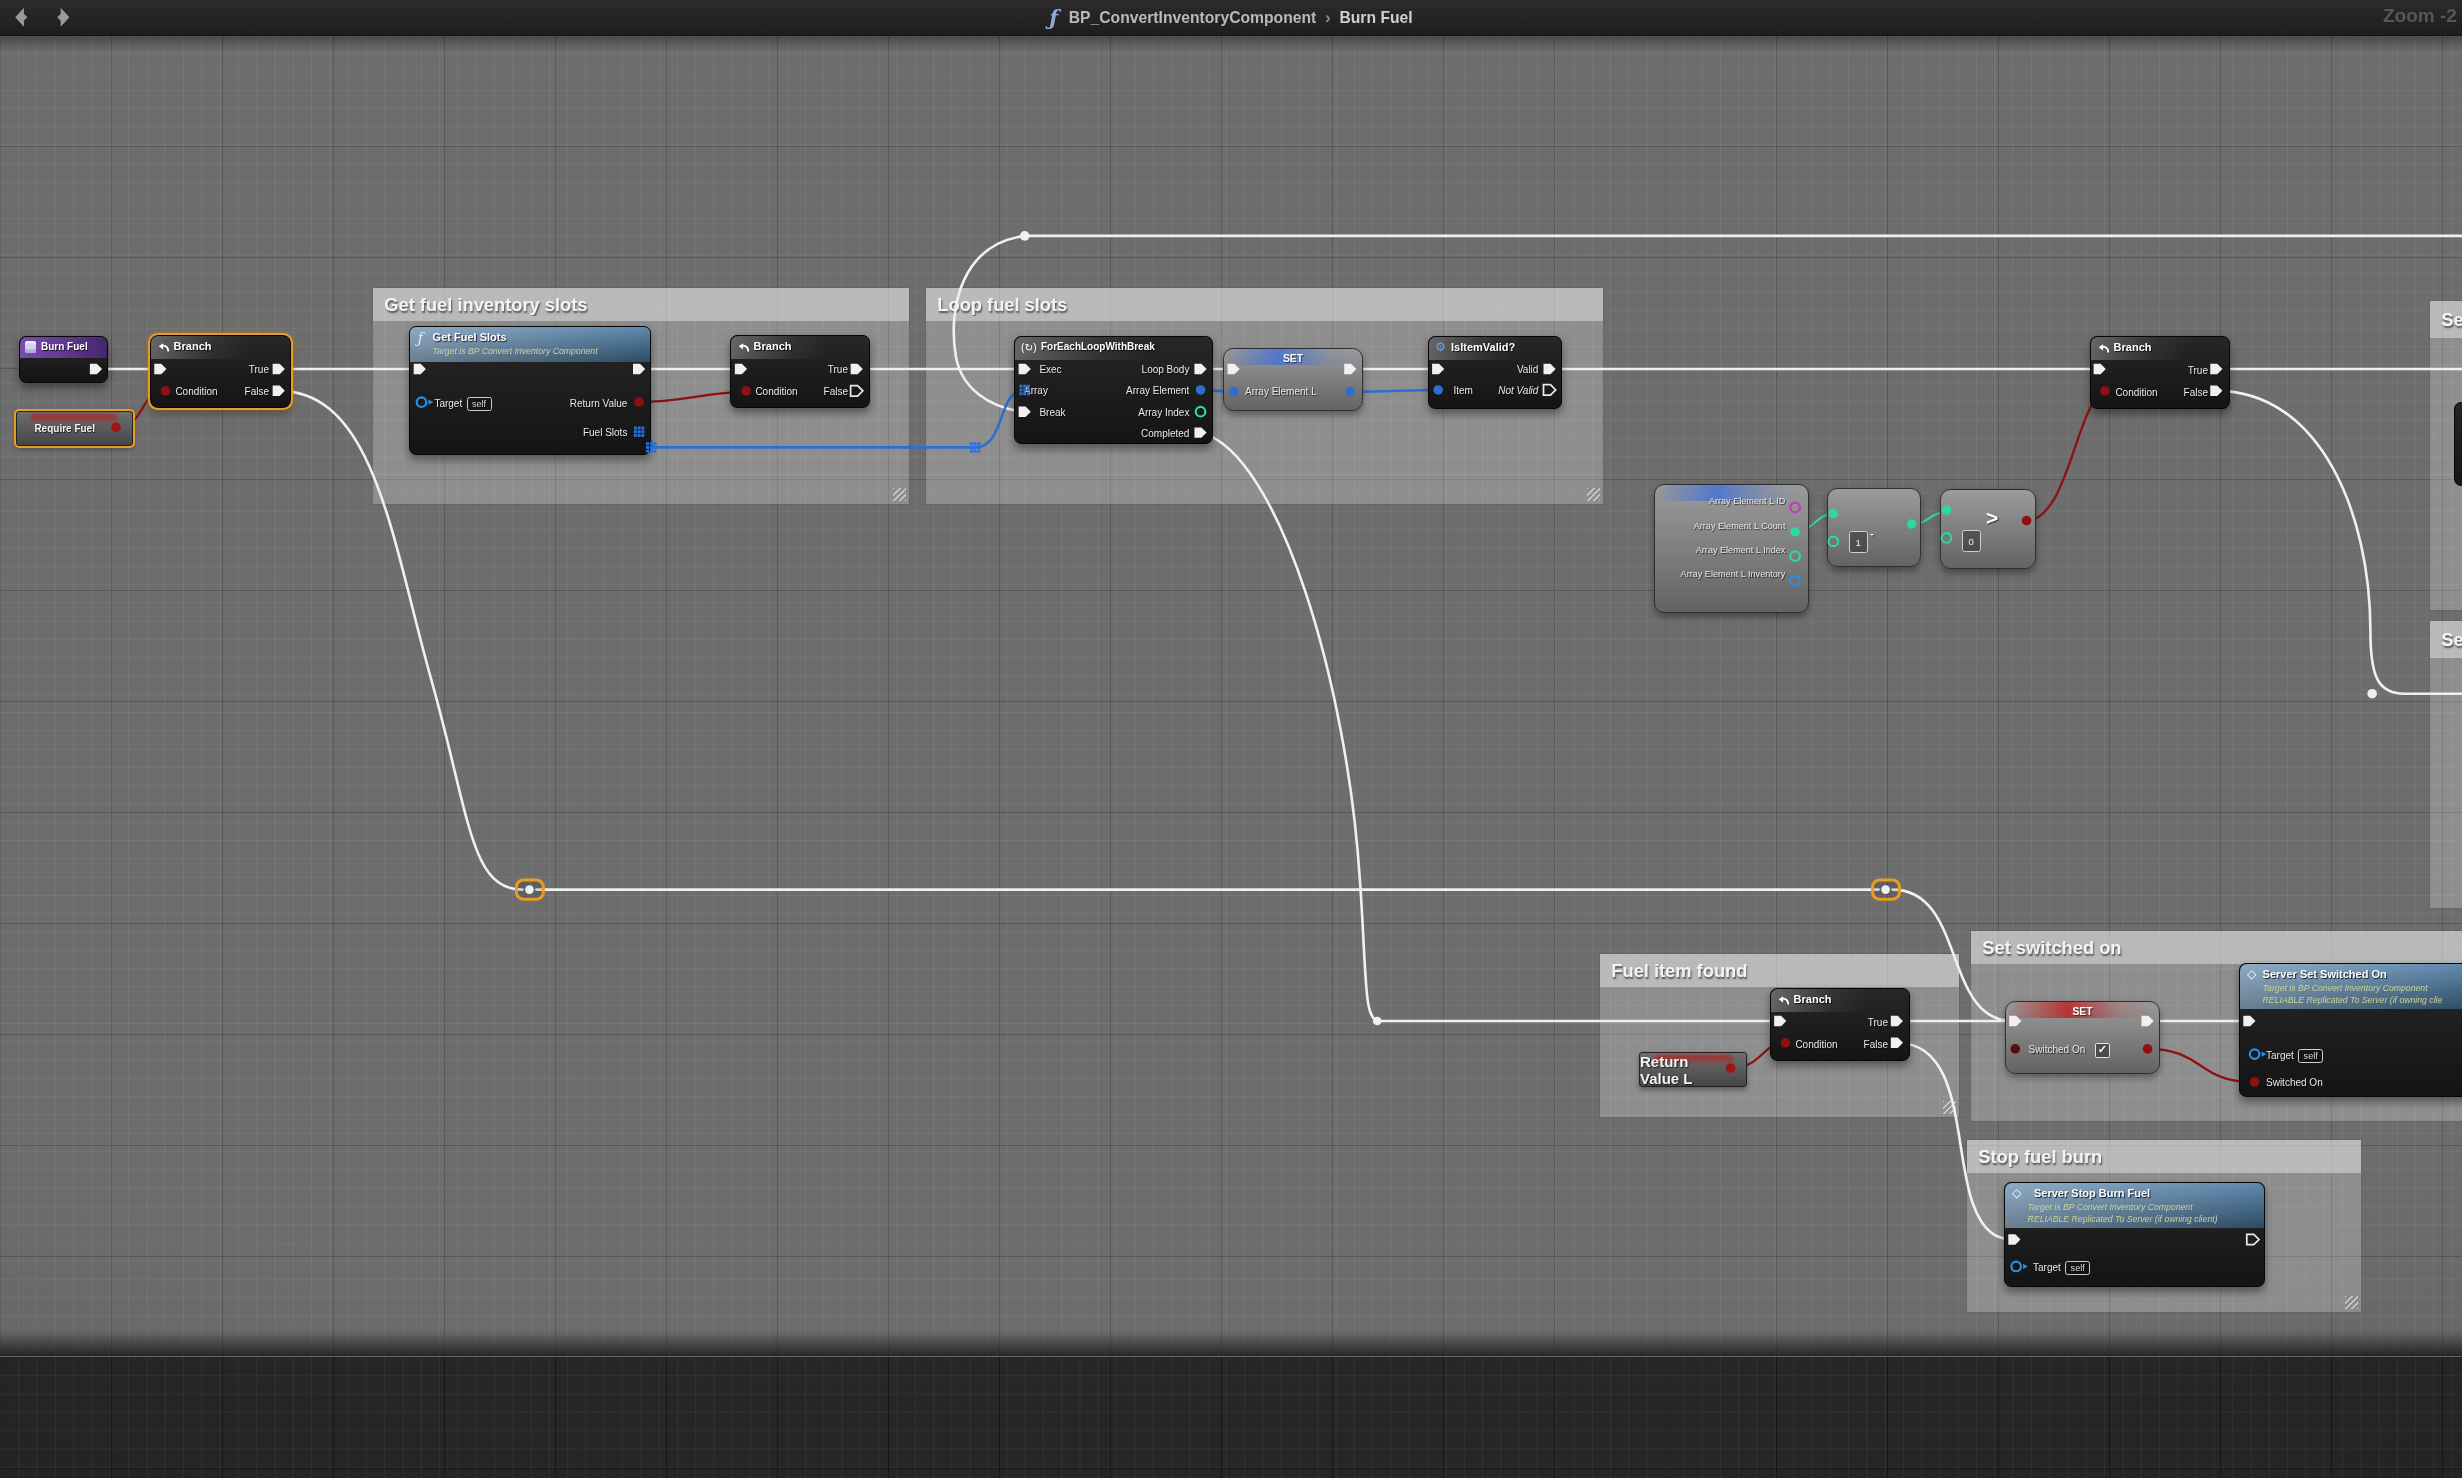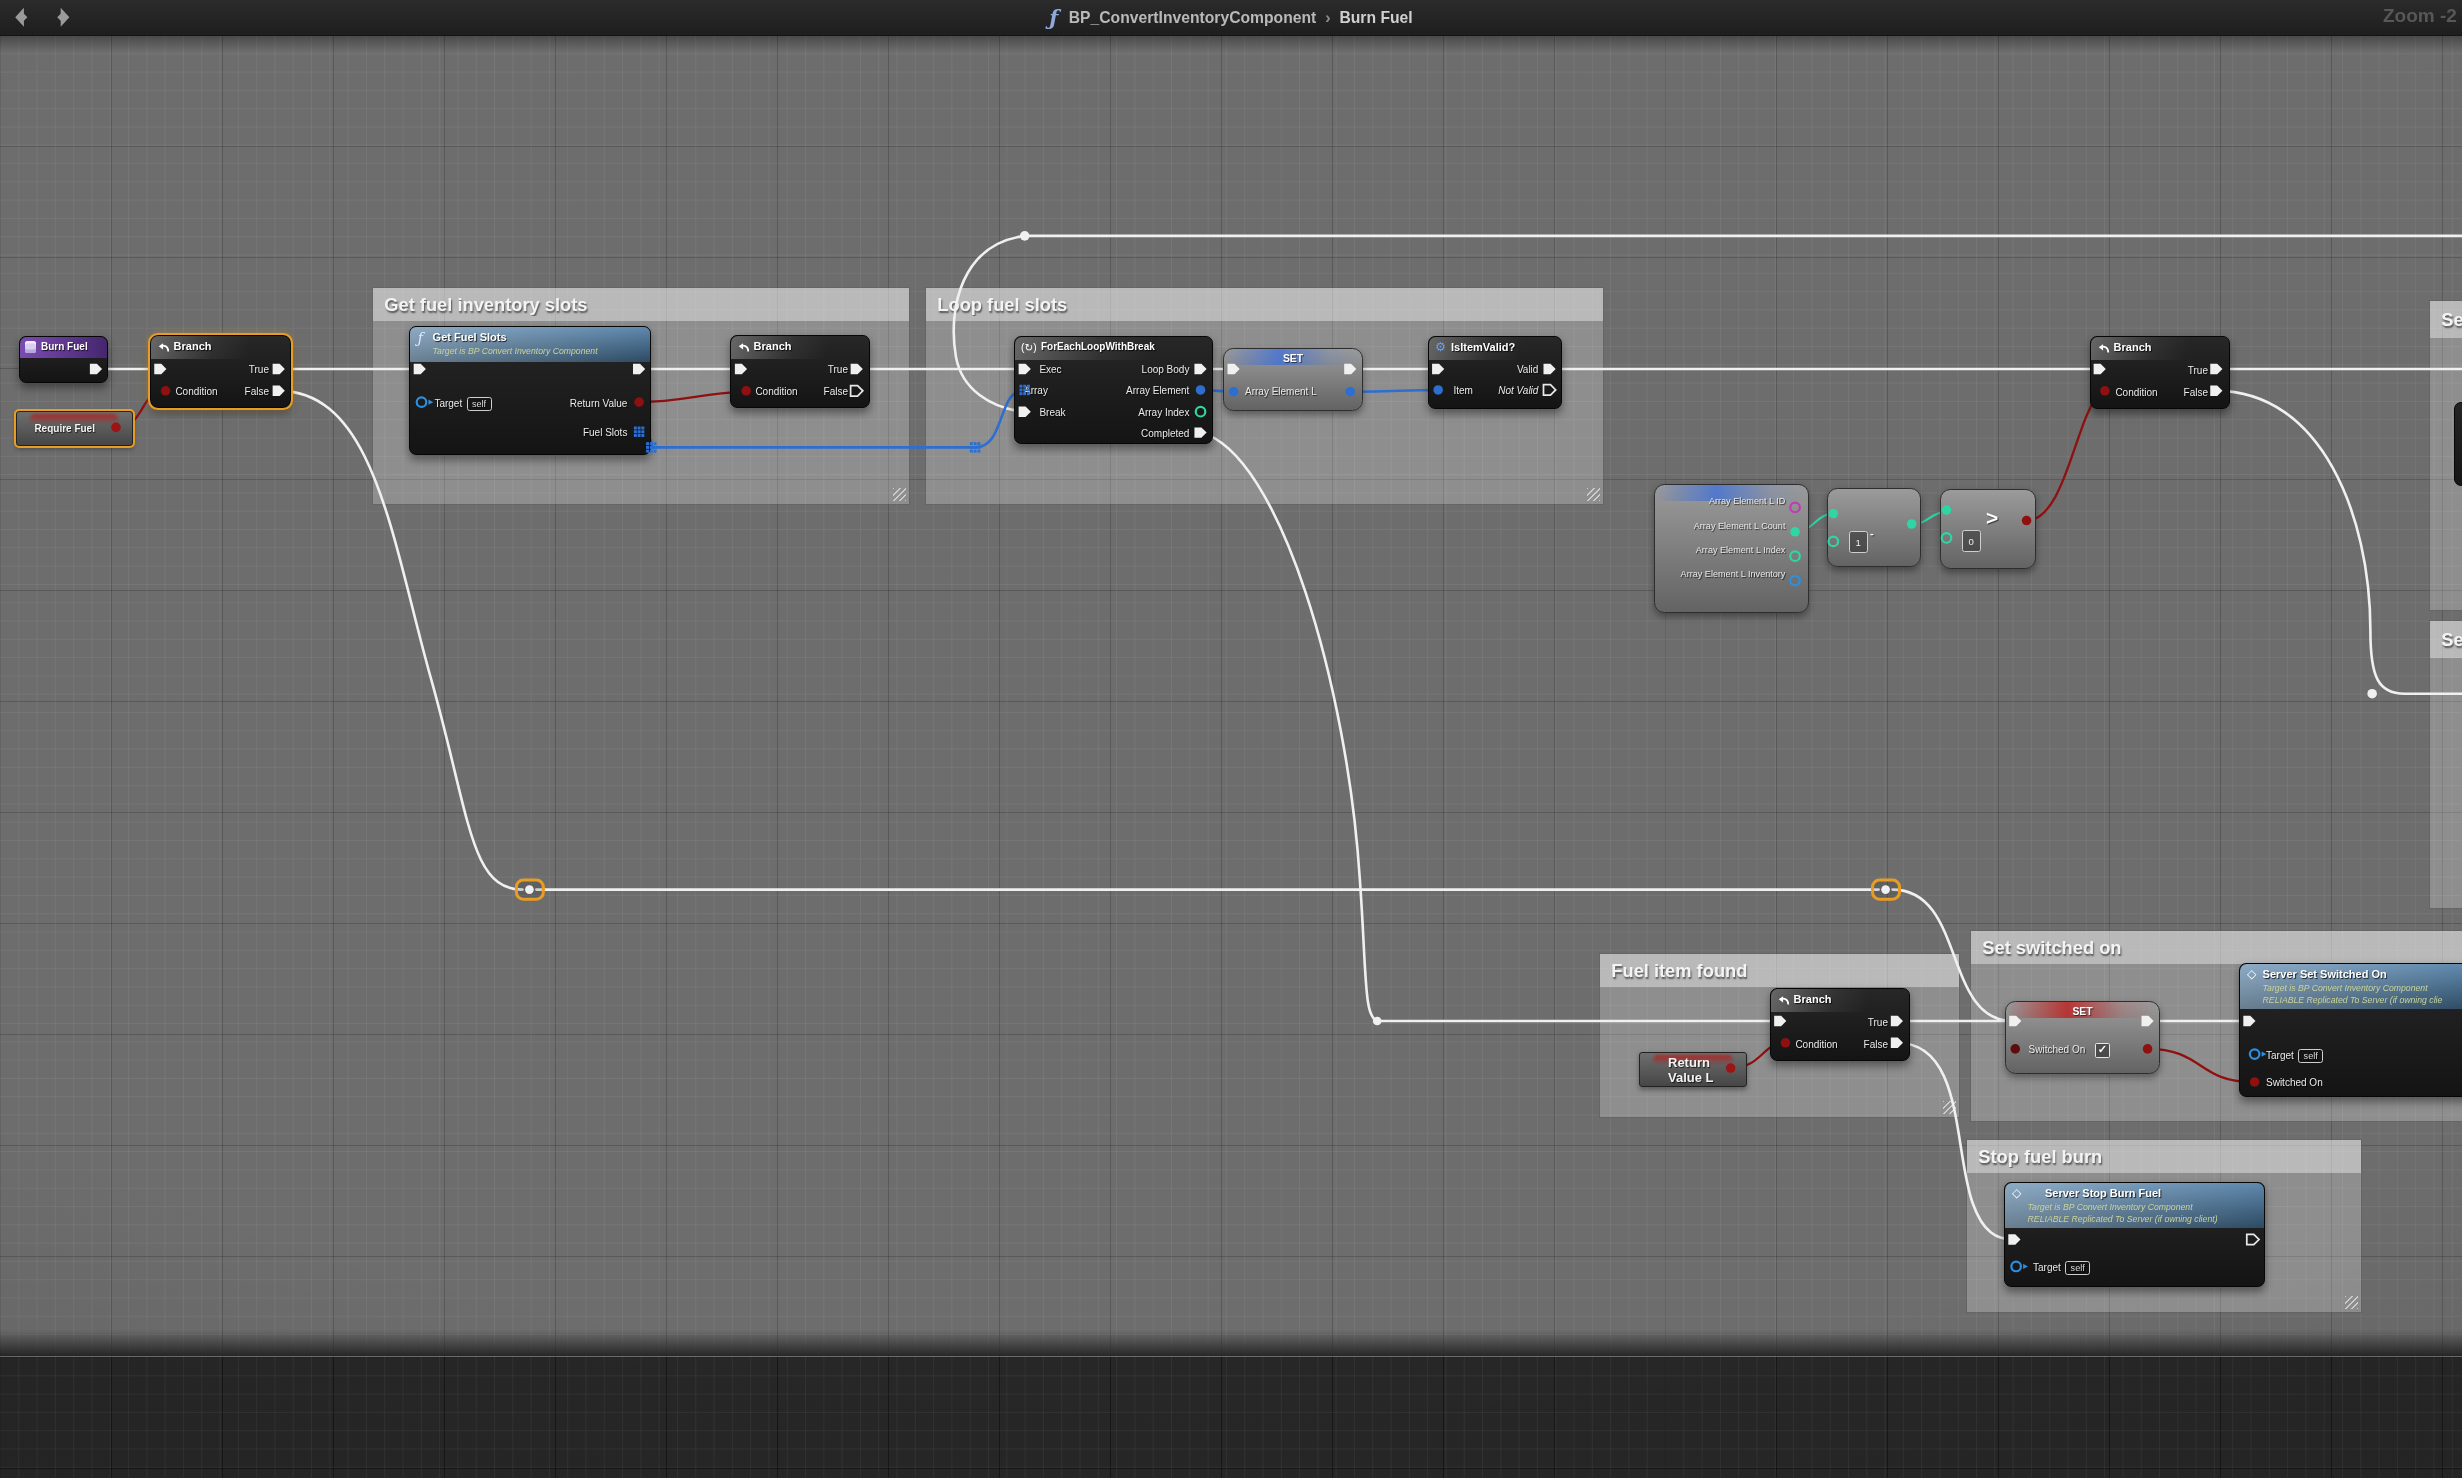--- a/index.html
+++ b/index.html
@@ -296,21 +296,21 @@
         </svg>
       <span class="t" style="left:22.6px;">Branch</span>
       </div>
     <div class="row" style="left:24.4px;top:50px;">Condition</div>
     <div class="row r" style="right:21px;top:28px;">True</div>
     <div class="row r" style="right:21px;top:50px;">False</div>
   </div>
 
   <div class="pill" style="left:1639px;top:1052px;width:106px;height:33px;">
     <div class="glow"></div>
-    <div class="t" style="font-size:13px;margin-left:28px;">Return Value L</div>
+    <div class="t" style="font-size:15px;">Return Value L</div>
   </div>
 
   <div class="gnode" style="left:2005px;top:1001px;width:153px;height:71px;">
     <div class="sheen red"></div>
     <div class="t">SET</div>
     <div class="row" style="left:22.6px;top:42px;">Switched On</div>
     <div class="chk" style="left:89px;top:41px;">✓</div>
   </div>
 
   <div class="node" style="left:2239px;top:963px;width:233px;height:132px;">
@@ -323,21 +323,21 @@
     <div class="row" style="left:26px;top:85px;display:flex;align-items:center;">
       <span>Target</span>
       <span class="selfbox">self</span>
     </div>
     <div class="row" style="left:26px;top:113px;">Switched On</div>
   </div>
 
   <div class="node" style="left:2004px;top:1182px;width:259px;height:103px;">
     <div class="hd blue" style="height:45px;">
       <span style="position:absolute;left:7px;top:2.6px;font-size:12.2px;color:#fff;">◇</span>
-      <span class="t" style="left:40px;top:3.5px;">Server Stop Burn Fuel</span>
+      <span class="t" style="left:29px;top:3.5px;">Server Stop Burn Fuel</span>
       <span class="sub" style="top:19px;left:22.6px;">Target is BP Convert Inventory Component</span>
       <span class="sub" style="top:30.5px;left:22.6px;">RELIABLE Replicated To Server (if owning client)</span>
     </div>
     <div class="row" style="left:28px;top:78px;display:flex;align-items:center;">
       <span>Target</span>
       <span class="selfbox">self</span>
     </div>
   </div>
 
   <svg class="pins" width="2462" height="1478" viewBox="0 0 2828 1698">

